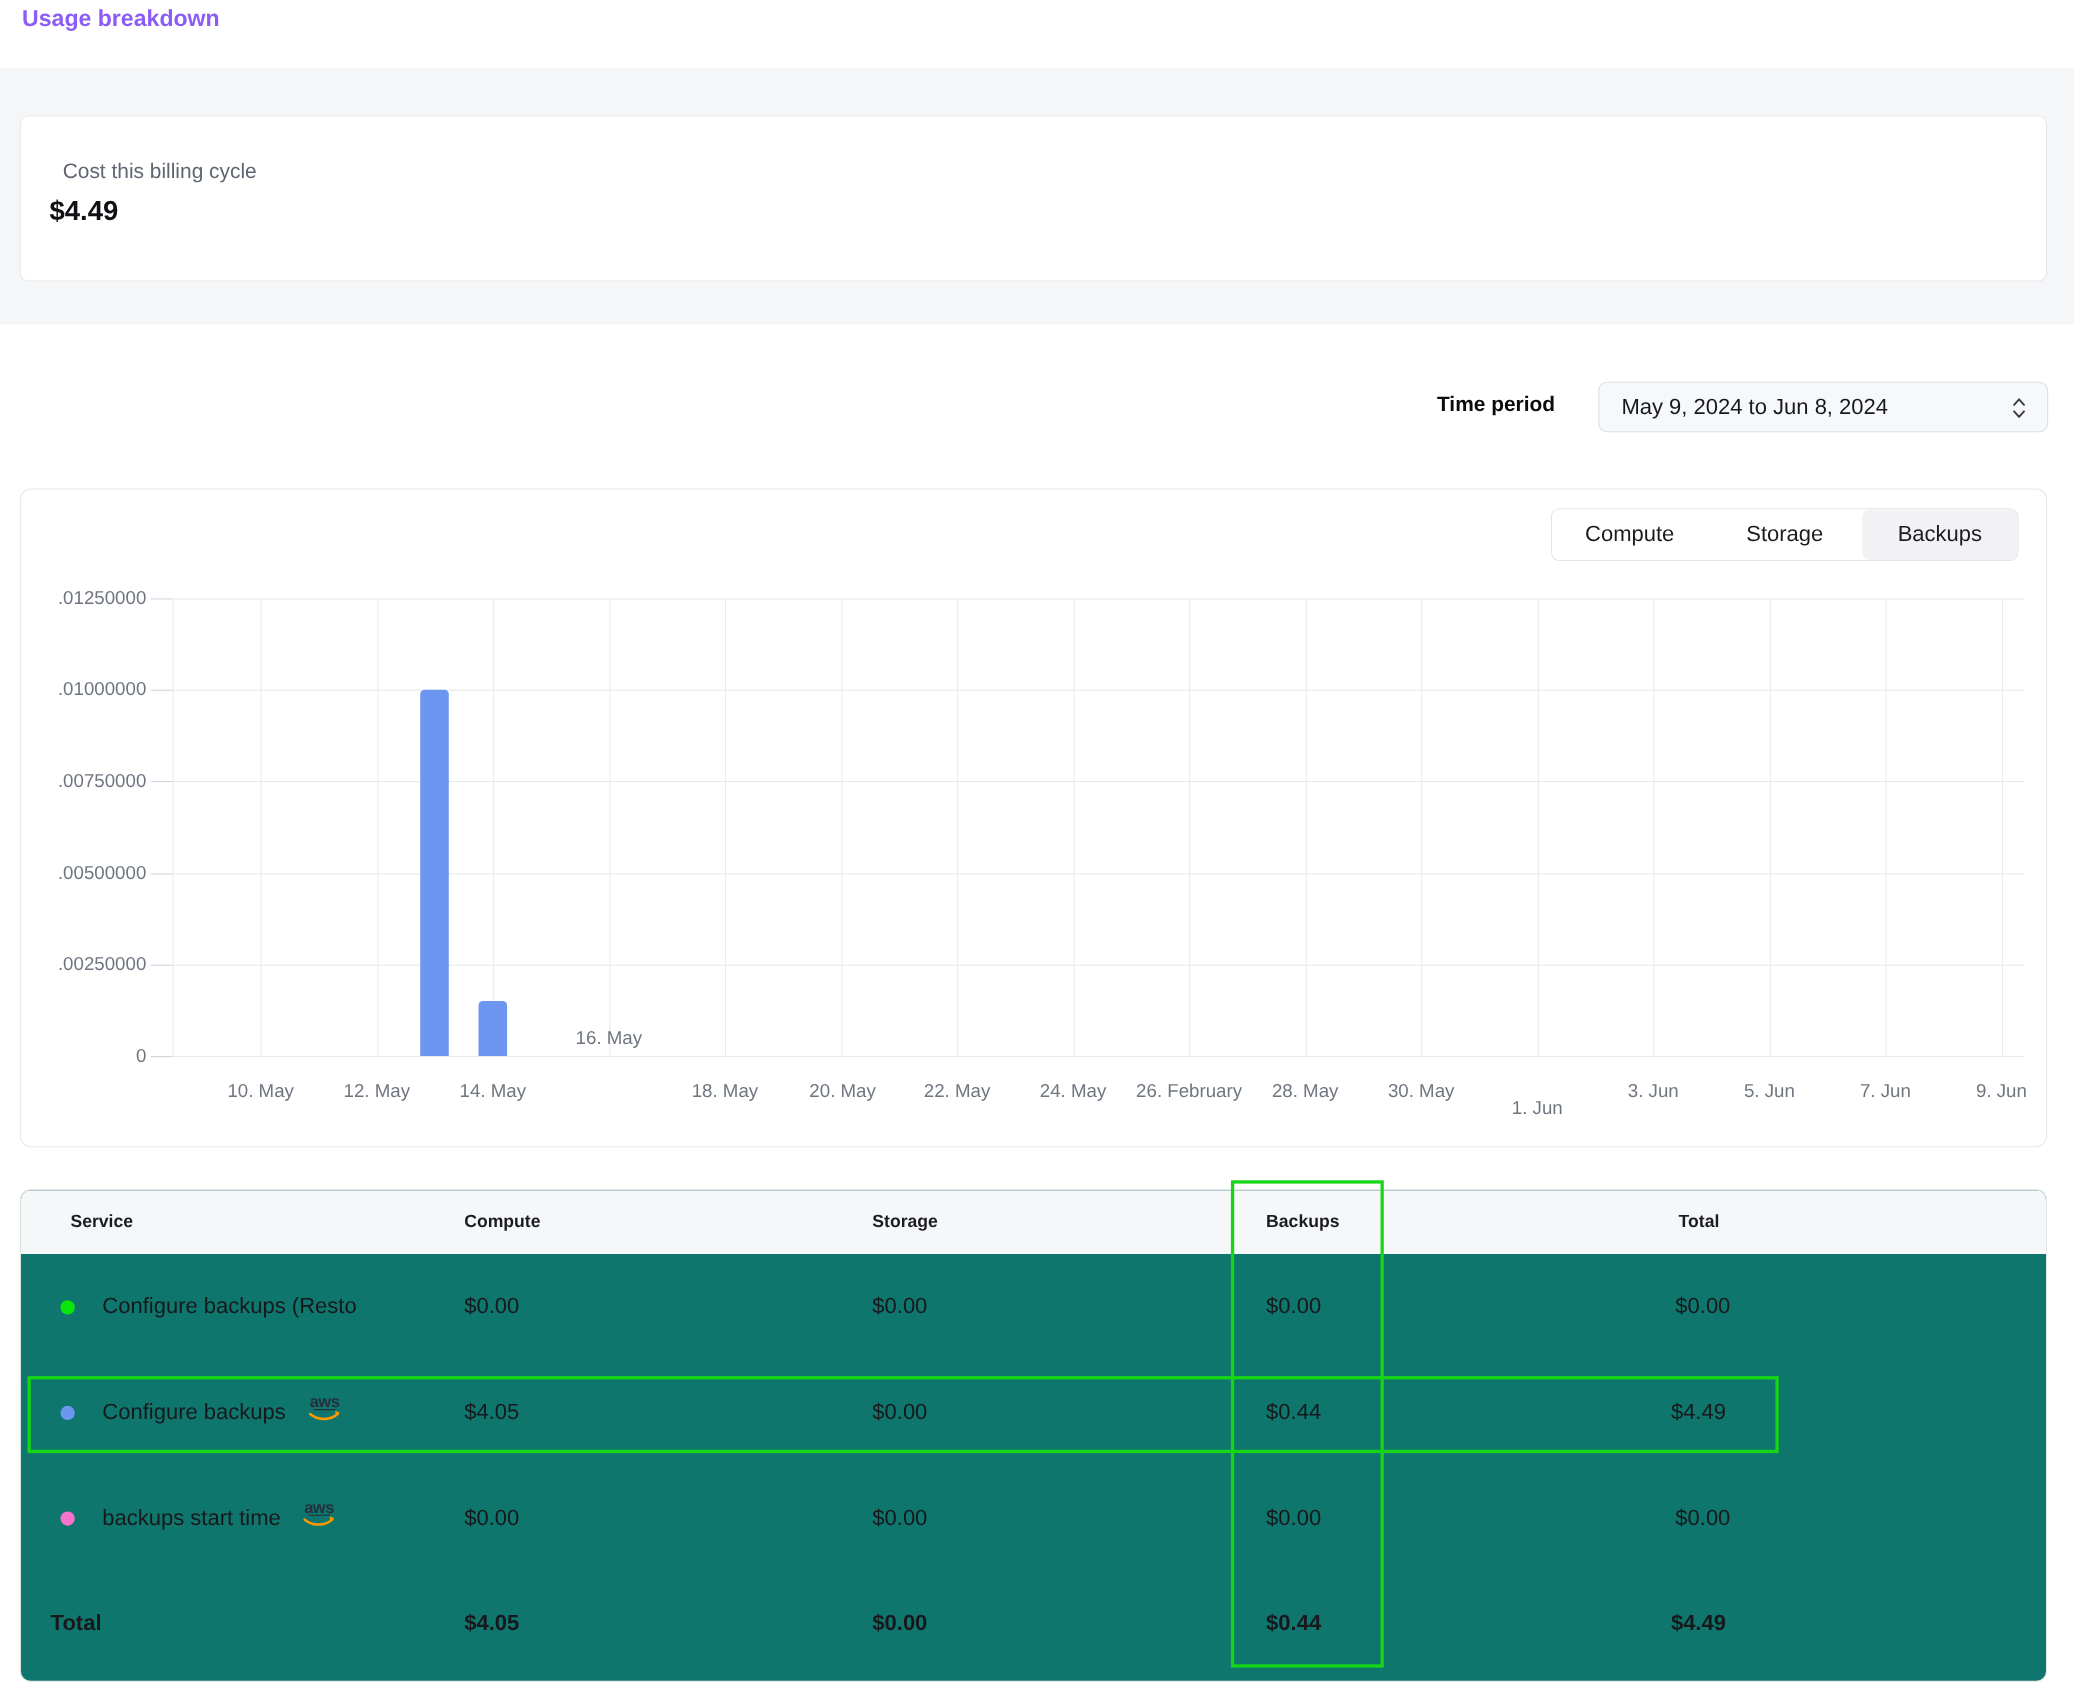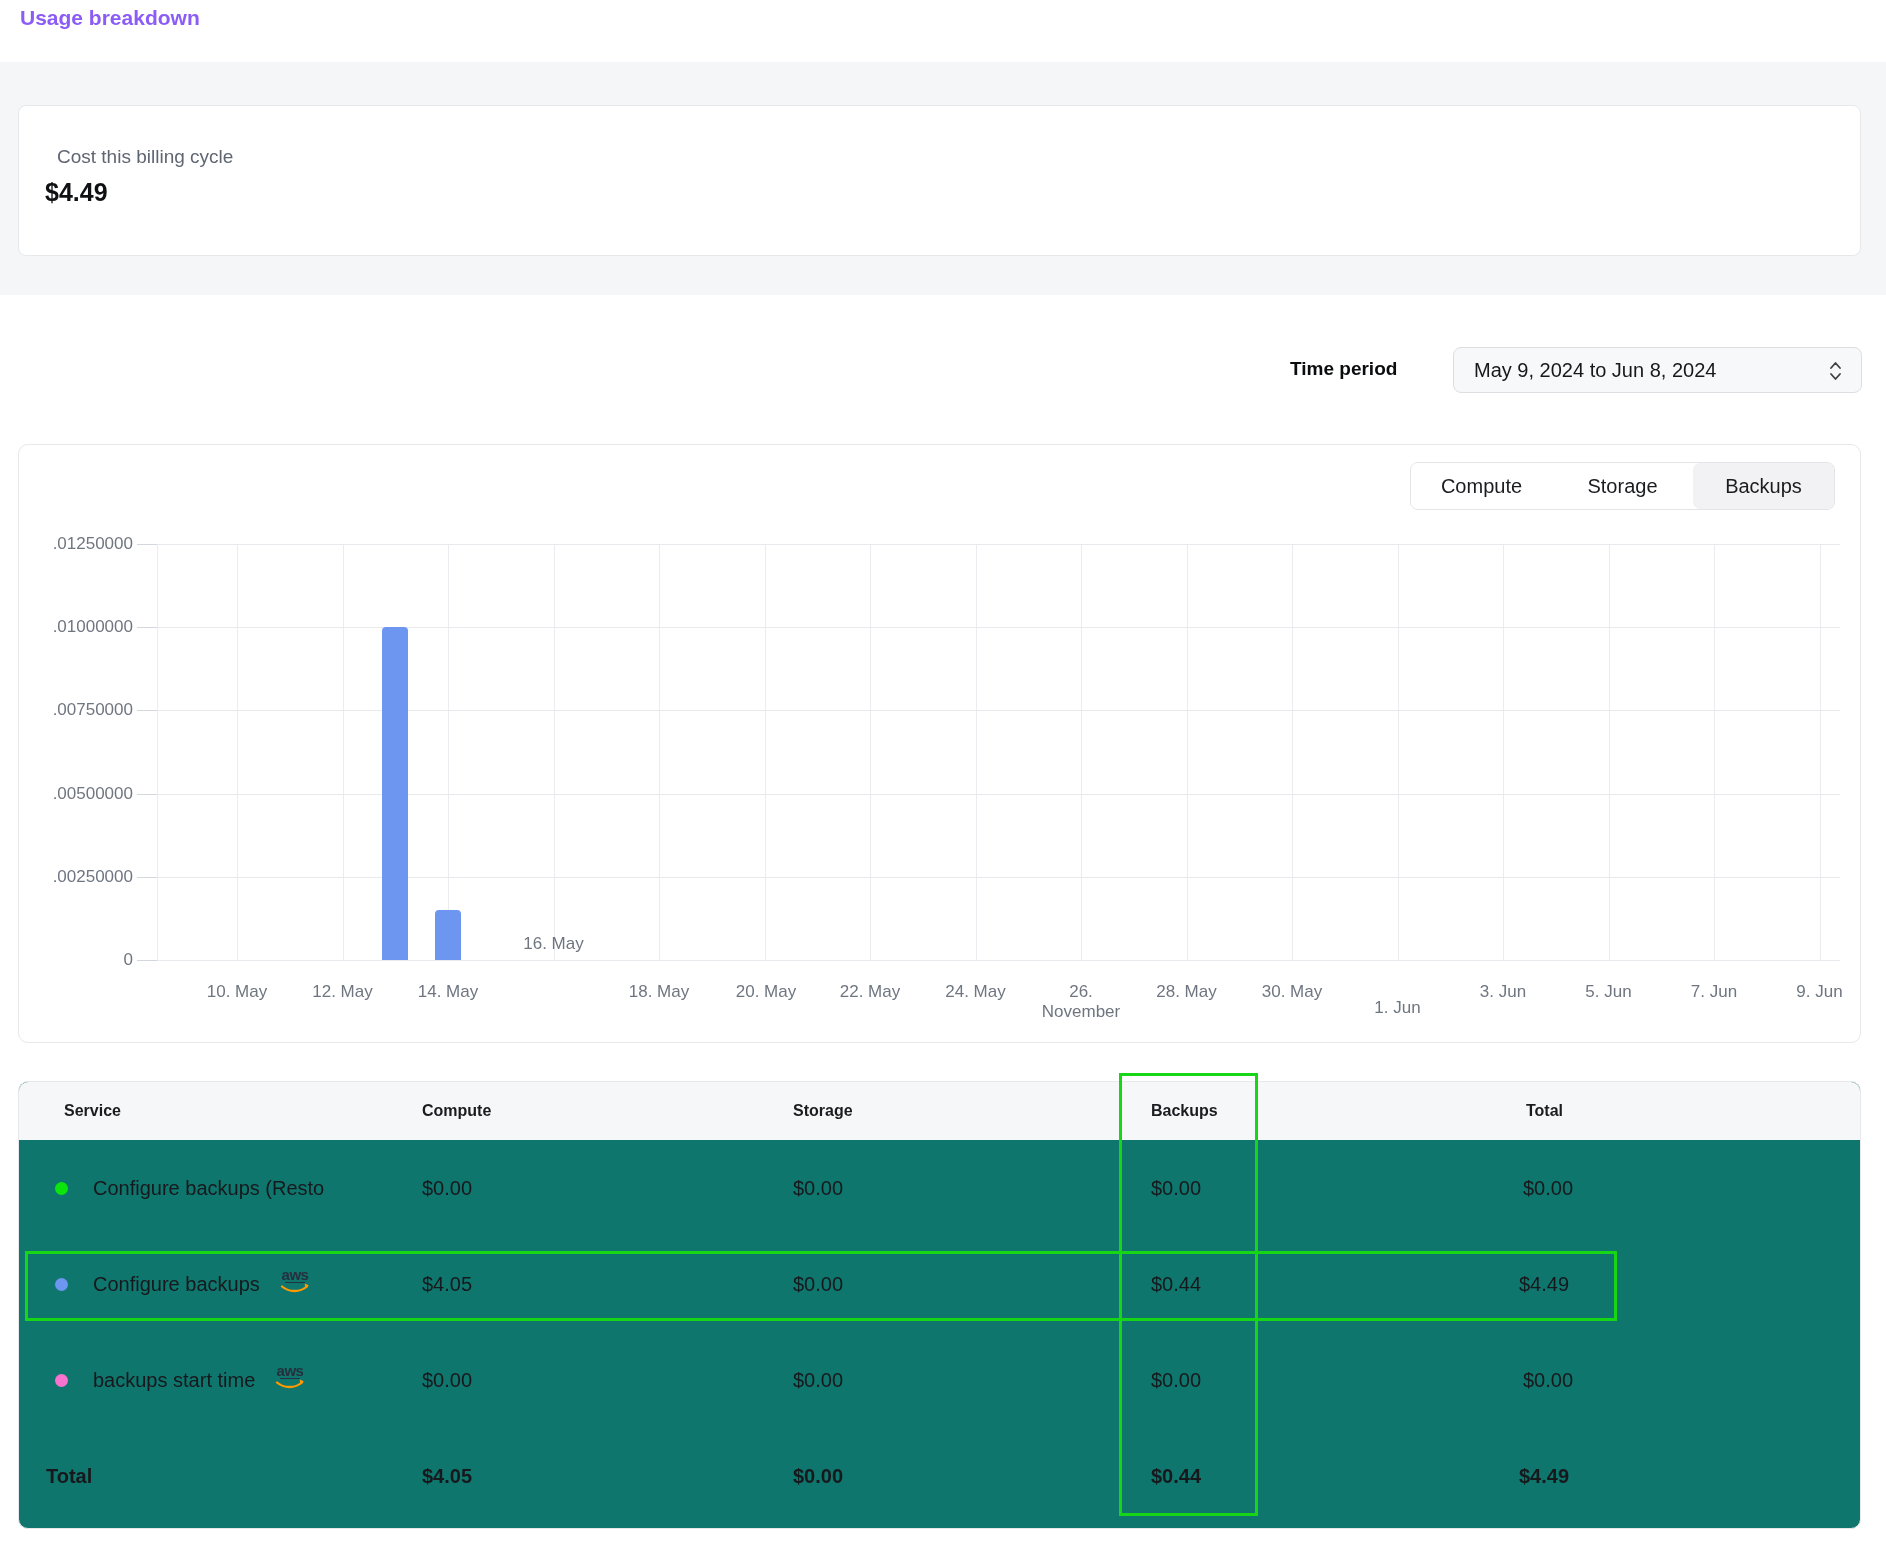--- a/index.html
+++ b/index.html
@@ -13,21 +13,21 @@
   .page-title { left:20px; top:6px; font-size:21px; font-weight:700; color:#8b5cf6; }
 
   
   .band { left:0; top:62px; width:1886px; height:233px; background:#f5f6f8; }
   .cost-card { left:18px; top:105px; width:1843px; height:151px; background:#fff;
                border:1px solid #e7e8ea; border-radius:8px; }
   .cost-label { left:45px; top:146px; font-size:19px; color:#5f6672;margin-left:12px; }
   .cost-value { left:45px; top:178px; font-size:25px; font-weight:700; color:#101114; }
 
   
-  .tp-label { left:1290px; top:358px; width:140px; text-align:left; font-size:19px; font-weight:700; color:#0b0c0e; }
+  .tp-label { left:1290px; top:358px; width:140px; text-align:center; font-size:19px; font-weight:700; color:#0b0c0e; }
   .tp-select { left:1453px; top:347px; width:409px; height:46px; background:#f7f8f9;
                border:1px solid #dcdee2; border-radius:8px; cursor:pointer;
                display:flex; align-items:center; }
   .tp-select-text { margin-left:20px; font-size:20px; color:#17181c; }
   .tp-chevrons { position:absolute; right:18px; top:11px; }
 
   
   .chart-card { left:18px; top:444px; width:1843px; height:599px; background:#fff;
                 border:1px solid #e7e8ea; border-radius:10px; }
 
@@ -106,21 +106,21 @@
       <div class="abs xlabel" style="left:500.5px; top:934px;">16. May</div>
       <div class="abs xgrid" style="left:659.0px; top:544px; height:416px;"></div>
       <div class="abs xlabel" style="left:606.0px; top:982px;">18. May</div>
       <div class="abs xgrid" style="left:764.5px; top:544px; height:416px;"></div>
       <div class="abs xlabel" style="left:713px; top:982px;">20. May</div>
       <div class="abs xgrid" style="left:870.0px; top:544px; height:416px;"></div>
       <div class="abs xlabel" style="left:817.0px; top:982px;">22. May</div>
       <div class="abs xgrid" style="left:975.5px; top:544px; height:416px;"></div>
       <div class="abs xlabel" style="left:922.5px; top:982px;">24. May</div>
       <div class="abs xgrid" style="left:1081.0px; top:544px; height:416px;"></div>
-      <div class="abs xlabel" style="left:1028.0px; top:982px;">26. November</div>
+      <div class="abs xlabel" style="left:1028.0px; top:982px;">26. February</div>
       <div class="abs xgrid" style="left:1186.5px; top:544px; height:416px;"></div>
       <div class="abs xlabel" style="left:1133.5px; top:982px;">28. May</div>
       <div class="abs xgrid" style="left:1292.0px; top:544px; height:416px;"></div>
       <div class="abs xlabel" style="left:1239.0px; top:982px;">30. May</div>
       <div class="abs xgrid" style="left:1397.5px; top:544px; height:416px;"></div>
       <div class="abs xlabel" style="left:1344.5px; top:998px;">1. Jun</div>
       <div class="abs xgrid" style="left:1503.0px; top:544px; height:416px;"></div>
       <div class="abs xlabel" style="left:1450.0px; top:982px;">3. Jun</div>
       <div class="abs xgrid" style="left:1608.5px; top:544px; height:416px;"></div>
       <div class="abs xlabel" style="left:1555.5px; top:982px;">5. Jun</div>

